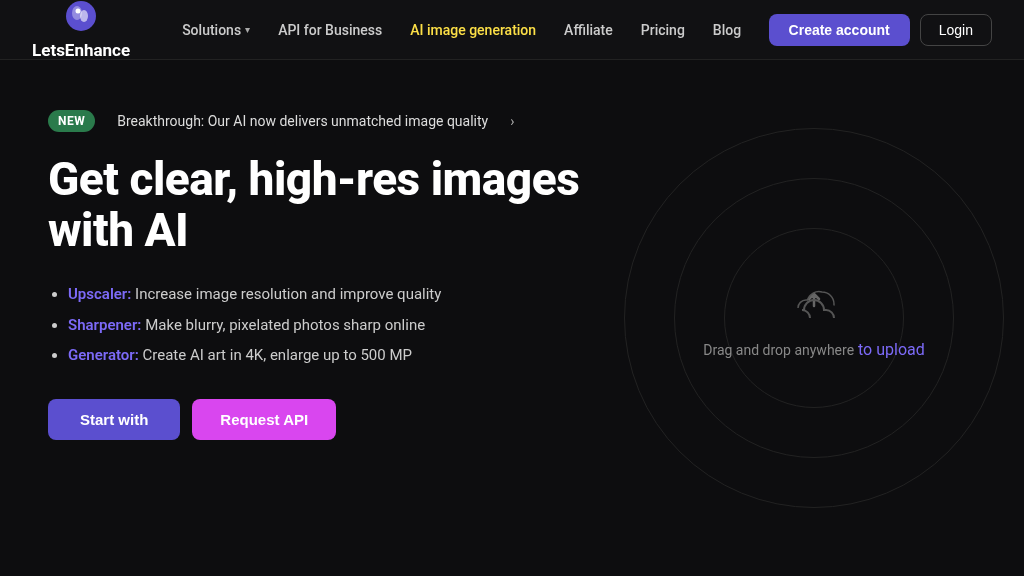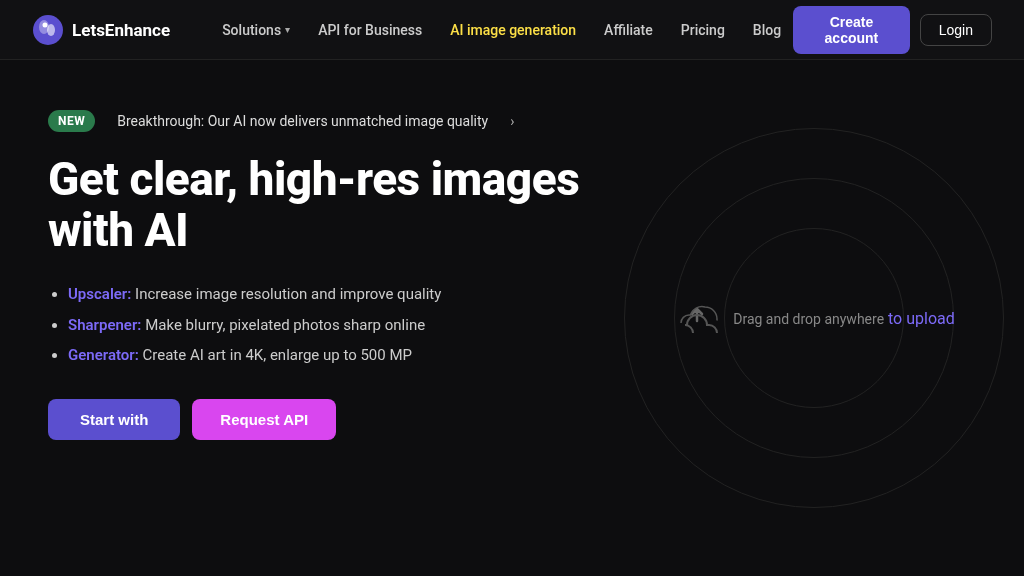--- a/index.html
+++ b/index.html
@@ -24,20 +24,21 @@
       z-index: 10;
     }
 
     .logo {
       display: flex;
       align-items: center;
       gap: 8px;
       margin-right: 40px;
       text-decoration: none;
       color: #fff;
+      flex-direction: column;
     }
 
     .logo-icon {
       width: 32px;
       height: 32px;
     }
 
     .logo-text {
       font-size: 17px;
       font-weight: 700;
@@ -240,21 +241,21 @@
       top: 50%;
       left: 50%;
       transform: translate(-50%, -50%);
     }
 
     .upload-area {
       position: relative;
       z-index: 3;
       text-align: center;
       display: flex;
-      flex-direction: row;
+      flex-direction: column;
       align-items: center;
       gap: 12px;
     }
 
     .cloud-icon {
       font-size: 40px;
       color: #555;
     }
 
     .upload-text {

